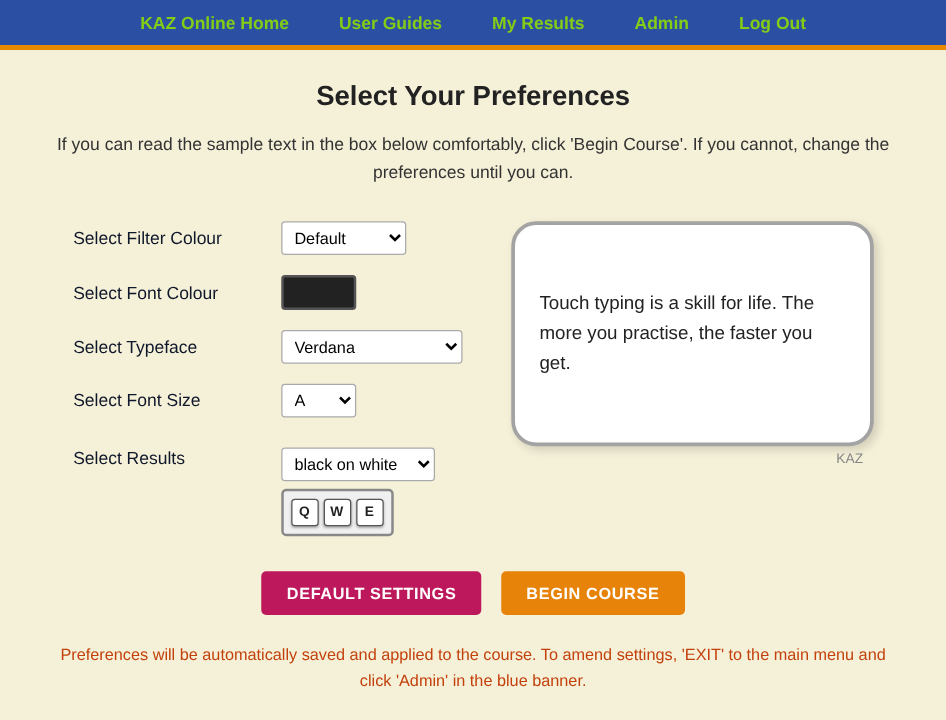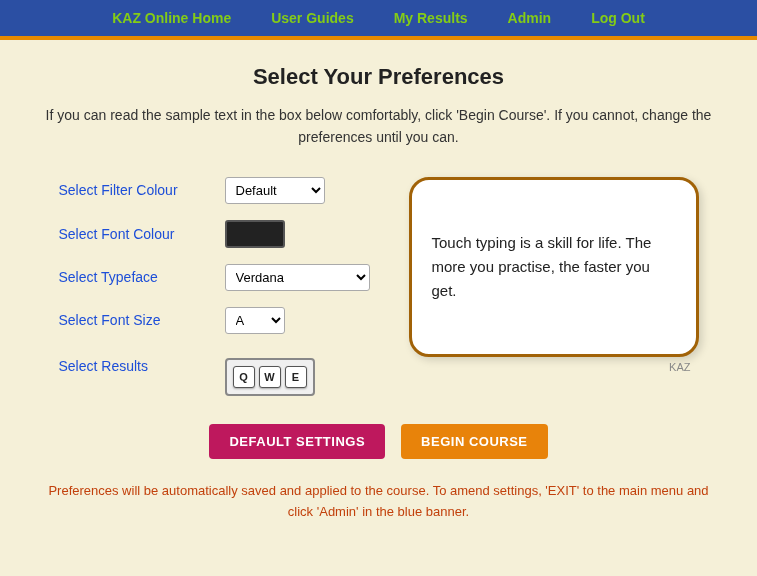--- a/index.html
+++ b/index.html
@@ -65,21 +65,21 @@
     }
 
     .pref-row {
       display: flex;
       align-items: center;
       gap: 16px;
     }
 
     .pref-label {
       font-size: 14px;
-      color: #1d4ed8;
+      color: #0f172a;
       min-width: 150px;
     }
 
     
     .pref-select {
       padding: 4px 6px;
       font-size: 13px;
       border: 1px solid #aaa;
       border-radius: 3px;
       background-color: #fff;
@@ -110,21 +110,21 @@
 
     
     .preview-box-wrapper {
       display: flex;
       flex-direction: column;
       align-items: center;
     }
 
     .preview-box {
       background-color: #fff;
-      border: 3px solid #a16207;
+      border: 3px solid #a3a3a3;
       border-radius: 20px;
       width: 290px;
       min-height: 180px;
       padding: 24px 20px;
       display: flex;
       align-items: center;
       justify-content: center;
       box-shadow: 3px 3px 8px rgba(0,0,0,0.15);
     }
 
@@ -268,20 +268,25 @@
         <select class="font-size-select">
           <option>A</option>
           <option>B</option>
           <option>C</option>
         </select>
       </div>
 
       <div class="pref-row" style="align-items: flex-start; margin-top: 8px;">
         <span class="pref-label">Select Results</span>
         <div class="keyboard-section">
+          <select class="pref-select">
+            <option>black on white</option>
+            <option>white on black</option>
+            <option>yellow on black</option>
+          </select>
           <div class="keyboard-image">
             <div class="key">Q</div>
             <div class="key">W</div>
             <div class="key">E</div>
           </div>
         </div>
       </div>
 
     </div>
 

